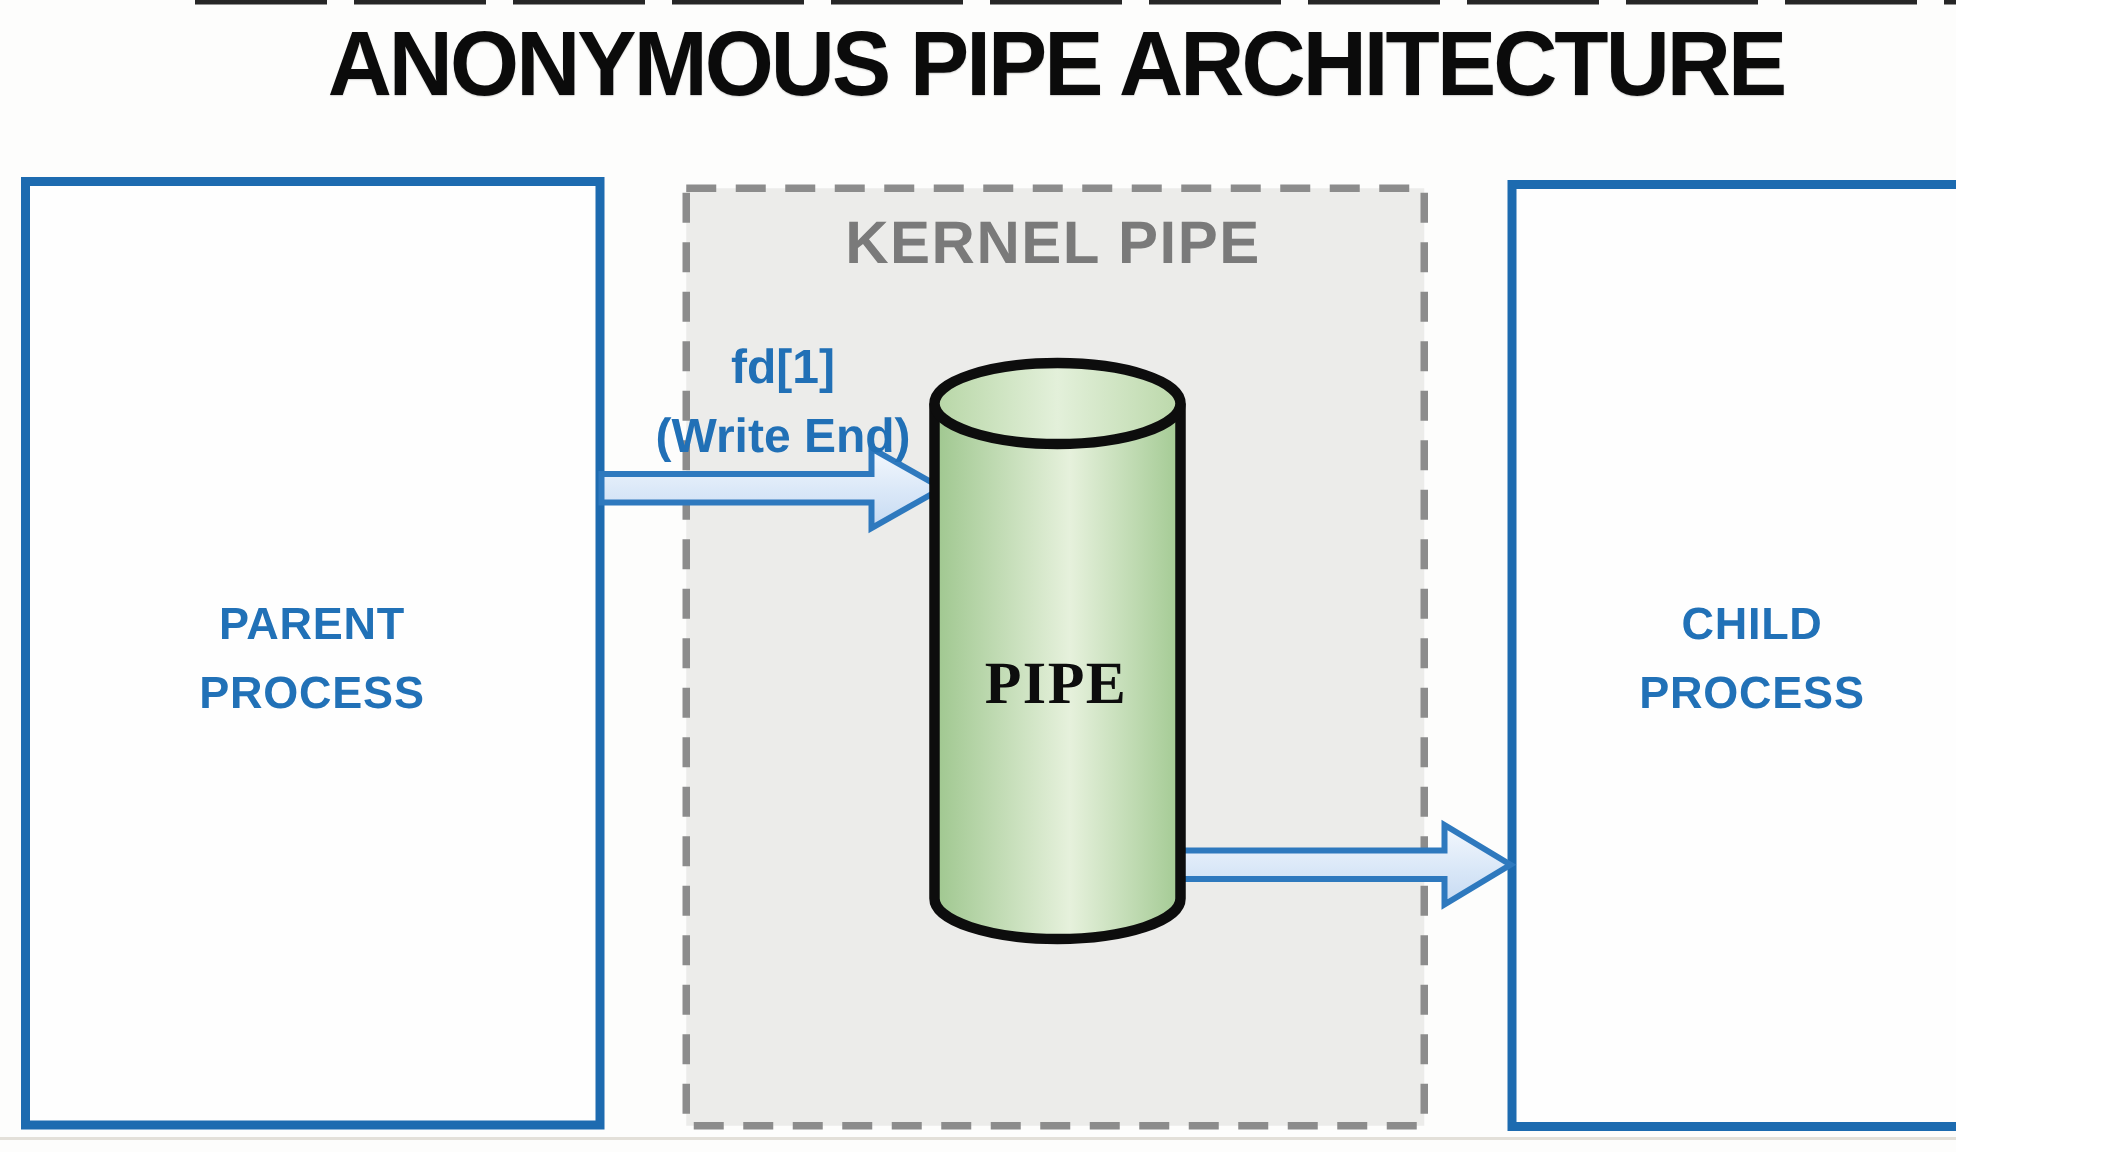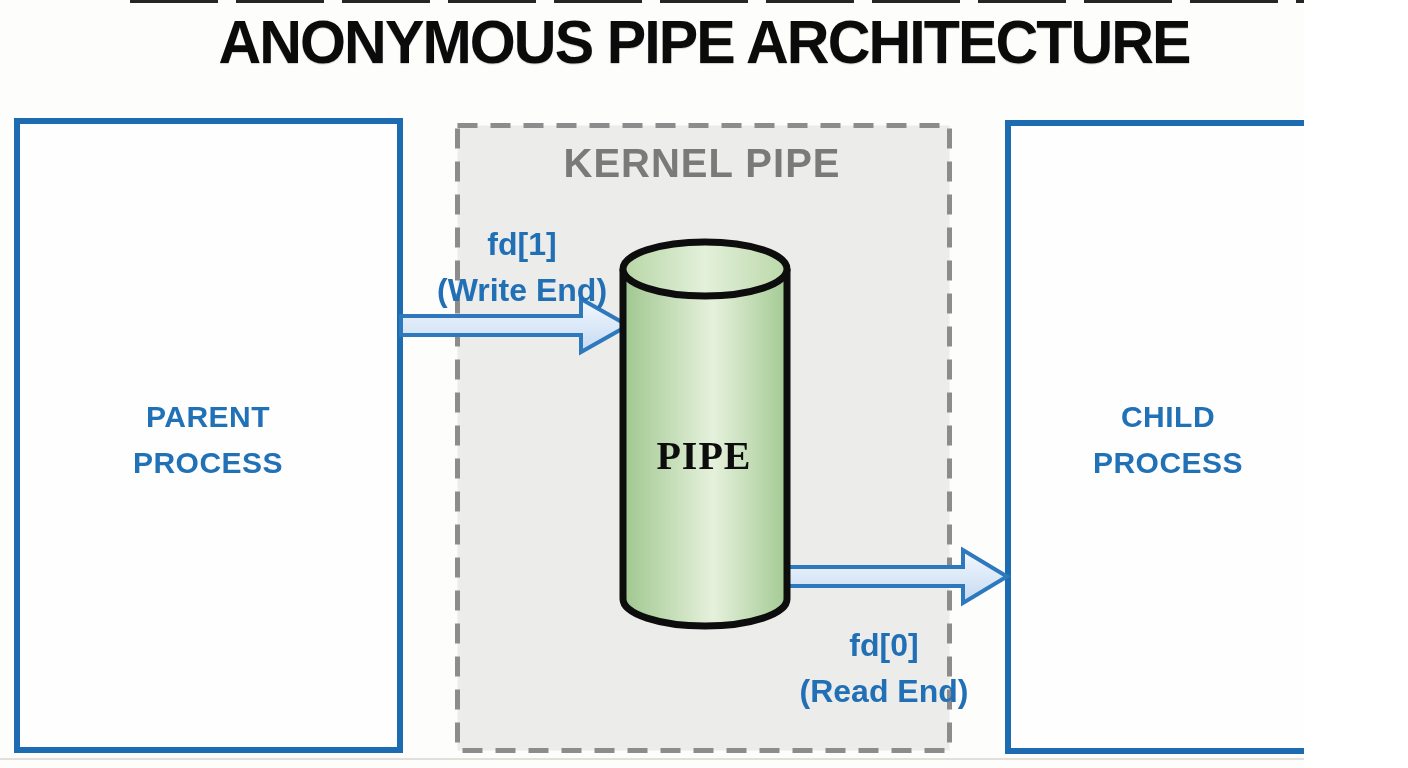--- a/index.html
+++ b/index.html
@@ -138,23 +138,19 @@
 
   <div class="abs" id="kernel-label">KERNEL PIPE</div>
 
   <div class="abs" id="pipe-label">PIPE</div>
 
   <div class="abs fd-label" id="write-label">
     <div>fd[1]</div>
     <div>(Write End)</div>
   </div>
 
-  <div class="abs fd-label" id="read-label">
-    <div>fd[0]</div>
-    <div>(Read End)</div>
-  </div>
 
   <div class="abs proc-label" id="child-label">
     <div>CHILD</div>
     <div>PROCESS</div>
   </div>
 
 </div>
 
 </body></html>

